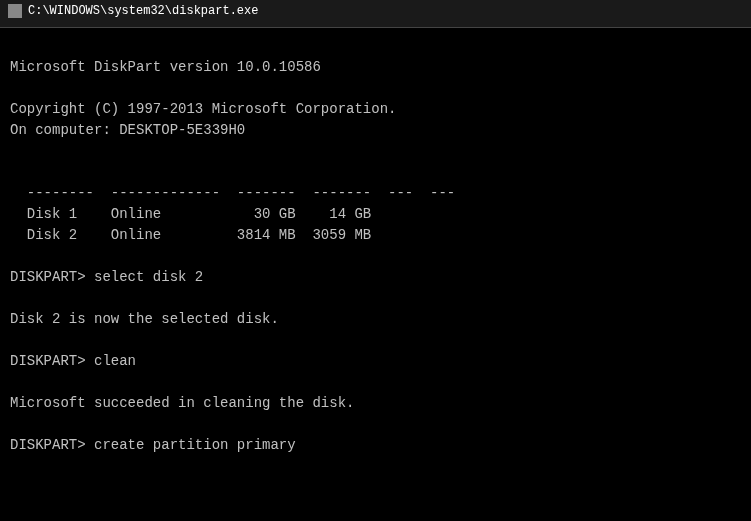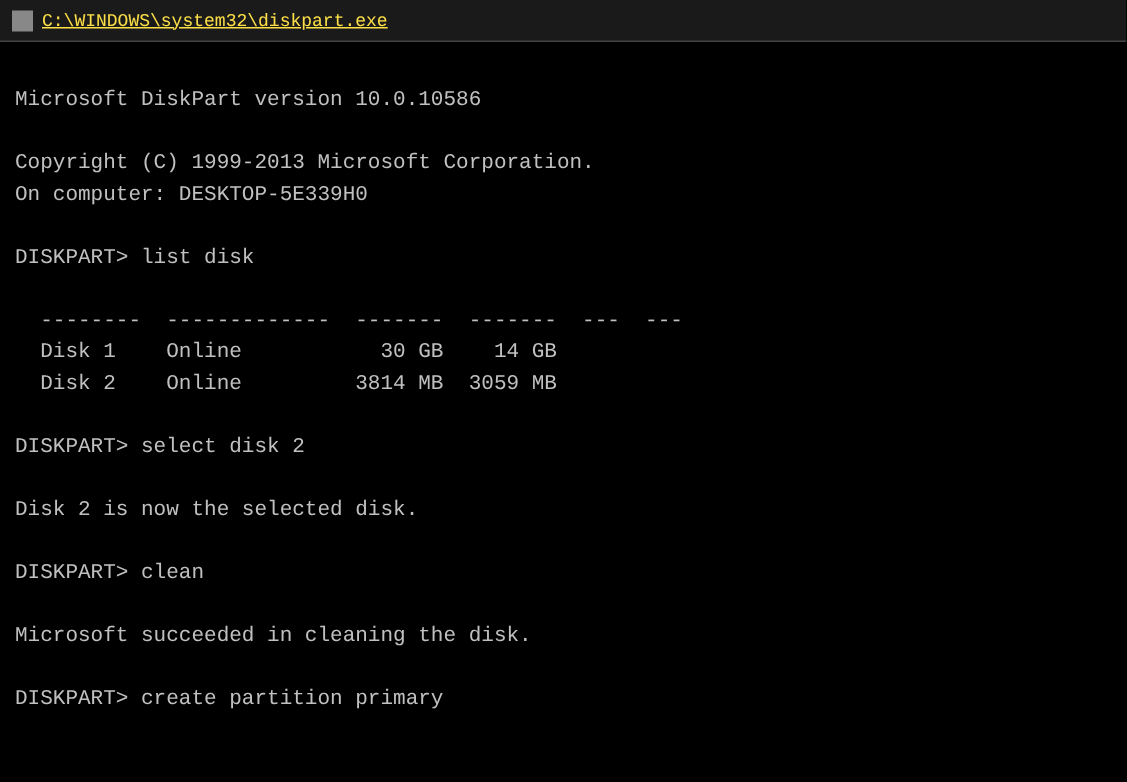--- a/index.html
+++ b/index.html
@@ -7,29 +7,28 @@
       width: 751px;
       height: 521px;
       background: #000;
       font-family: 'Courier New', Courier, monospace;
       font-size: 14px;
       color: #c0c0c0;
       overflow: hidden;
     }
     .title-bar {
       background: #1a1a1a;
-      color: #fde047;
+      color: #ffffff;
       padding: 4px 8px;
       font-size: 12px;
       display: flex;
-      align-items: center;
+      align-items: flex-start;
       gap: 6px;
       border-bottom: 1px solid #444;
       height: 28px;
-      text-decoration: underline;
     }
     .title-icon {
       width: 14px;
       height: 14px;
       background: #888;
       display: inline-block;
     }
     .console-area {
       background: #000;
       padding: 8px 10px;
@@ -48,24 +47,23 @@
 
 <div class="title-bar">
   <span class="title-icon"></span>
   <span>C:\WINDOWS\system32\diskpart.exe</span>
 </div>
 
 <div class="console-area" id="console-area">
 <div class="line">&nbsp;</div>
     <div class="line">Microsoft DiskPart version 10.0.10586</div>
     <div class="line">&nbsp;</div>
-    <div class="line">Copyright (C) 1999-2013 Microsoft Corporation.</div>
+    <div class="line">Copyright (C) 1997-2013 Microsoft Corporation.</div>
     <div class="line">On computer: DESKTOP-5E339H0</div>
     <div class="line">&nbsp;</div>
-    <div class="line">DISKPART&gt; list disk</div>
     <div class="line">&nbsp;</div>
     <div class="line">  --------  -------------  -------  -------  ---  ---</div>
     <div class="line">  Disk 1    Online           30 GB    14 GB</div>
     <div class="line">  Disk 2    Online         3814 MB  3059 MB</div>
     <div class="line">&nbsp;</div>
     <div class="line">DISKPART&gt; select disk 2</div>
     <div class="line">&nbsp;</div>
     <div class="line">Disk 2 is now the selected disk.</div>
     <div class="line">&nbsp;</div>
     <div class="line">DISKPART&gt; clean</div>

